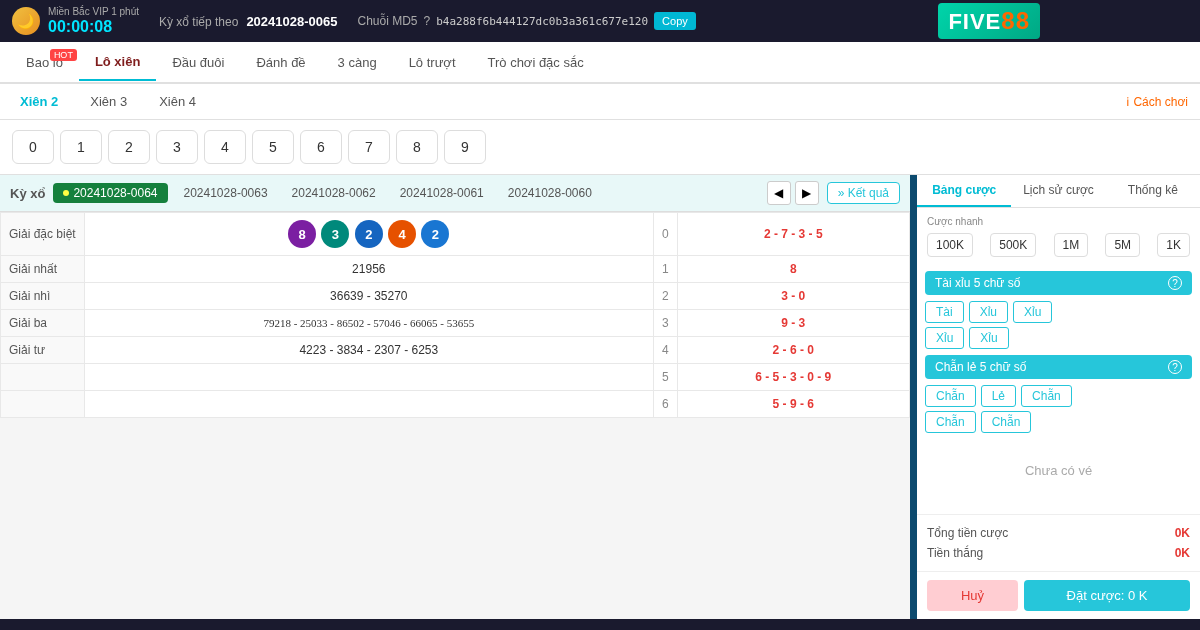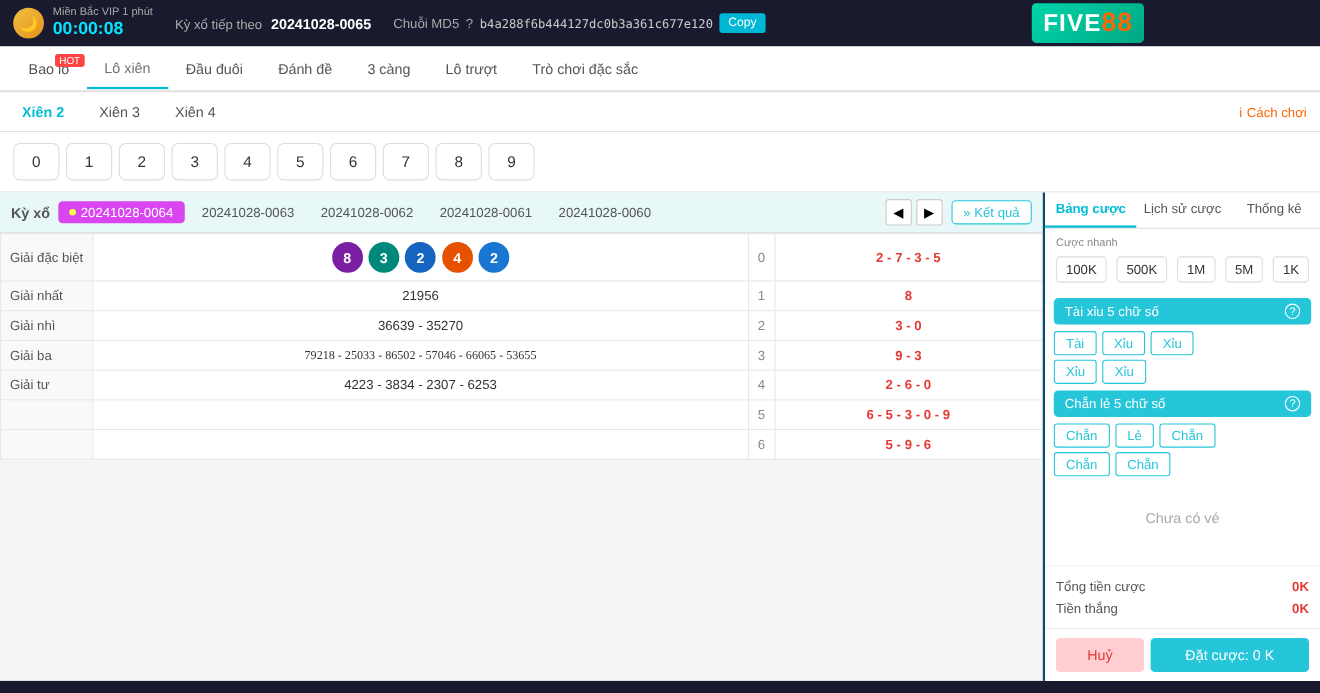--- a/index.html
+++ b/index.html
@@ -96,23 +96,23 @@
     }
     .nav-item {
       padding: 10px 16px;
       font-size: 13px;
       color: #555;
       cursor: pointer;
       position: relative;
       white-space: nowrap;
     }
     .nav-item.active {
-      color: #737373;
+      color: #7f1d1d;
       border-bottom: 2px solid #00bcd4;
-      font-weight: normal;
+      font-weight: bold;
     }
     .hot-badge {
       background: #ff4444;
       color: #fff;
       font-size: 9px;
       padding: 1px 4px;
       border-radius: 3px;
       position: absolute;
       top: 4px;
       right: 2px;
@@ -181,21 +181,21 @@
     .ky-xo-bar {
       background: #e8f8f8;
       display: flex;
       align-items: center;
       padding: 6px 10px;
       gap: 8px;
       border-bottom: 1px solid #ddd;
     }
     .ky-xo-label { color: #555; font-size: 13px; font-weight: bold; }
     .ky-badge {
-      background: #d946ef;
+      background: #15803d;
       color: #fff;
       font-size: 12px;
       padding: 3px 10px;
       border-radius: 4px;
       display: flex; align-items: center; gap: 4px;
     }
     .ky-badge .dot { width: 6px; height: 6px; background: #ff4; border-radius: 50%; }
     .ky-prev {
       color: #555;
       font-size: 12px;
@@ -268,23 +268,23 @@
       margin: 1px;
     }
     .c-purple { background: #7b1fa2; }
     .c-teal { background: #00897b; }
     .c-blue { background: #1565c0; }
     .c-orange { background: #e65100; }
     .c-blue2 { background: #1976d2; }
 
     
     .right-panel {
-      width: 252px;
-      background: #fff;
-      border-left: 2px solid #0c4a6e;
+      width: 290px;
+      background: #fff;
+      border-left: 7px solid #0c4a6e;
       display: flex;
       flex-direction: column;
     }
     .right-tabs {
       display: flex;
       border-bottom: 1px solid #e0e0e0;
     }
     .right-tab {
       flex: 1;
       padding: 8px 4px;

